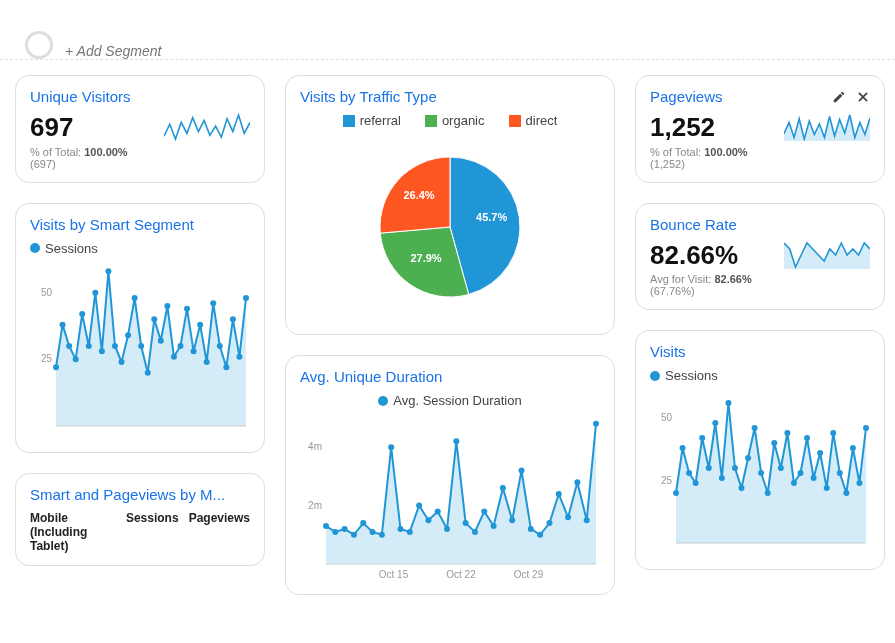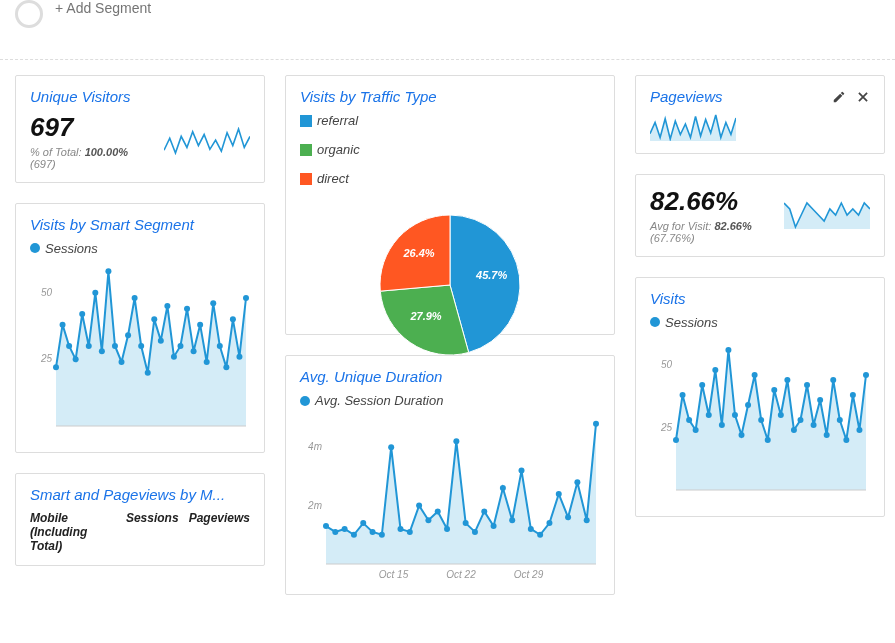--- a/index.html
+++ b/index.html
@@ -9,67 +9,67 @@
     width: 895px;
     height: 643px;
     overflow: hidden;
     font-size: 13px;
     color: #333;
   }
   .topbar {
     height: 60px;
     border-bottom: 1px dashed #ddd;
     display: flex;
-    align-items: flex-start;
-    padding: 0 15px;
+    align-items: flex-end;
+    padding: 0 25px;
+    font-style: italic;
   }
   .circle-placeholder {
     width: 28px; height: 28px;
     border: 3px solid #ddd;
     border-radius: 50%;
     margin-right: 12px;
   }
   .add-segment { color: #757575; font-size: 14px; cursor: pointer; }
 
   .dashboard {
     padding: 15px;
     display: grid;
     grid-template-columns: 250px 330px 250px;
     gap: 20px;
     align-items: start;
   }
   .col { display: flex; flex-direction: column; gap: 20px; }
   .widget {
     border: 1px solid #ddd;
-    border-radius: 2px;
+    border-radius: 14px;
     background: #fff;
     padding: 12px 14px;
-    font-style: italic;
   }
   .widget-header {
     display: flex;
     justify-content: space-between;
     align-items: center;
     margin-bottom: 8px;
   }
   .widget-title {
     color: #1a73e8;
     font-size: 15px;
     font-weight: normal;
   }
   .widget-actions { display: flex; gap: 10px; align-items: center; }
   .icon-btn { cursor: pointer; color: #444; }
   .big-number { font-size: 26px; font-weight: bold; color: #111; line-height: 1.1; }
   .subtext { color: #888; font-size: 11px; margin-top: 4px; }
   .subtext b { color: #555; font-weight: bold; }
-  .metric-row { display: flex; justify-content: space-between; align-items: center; gap: 8px; }
+  .metric-row { display: flex; justify-content: space-between; align-items: flex-start; gap: 8px; }
   .metric-left { flex: 1; }
   .sparkline-box { width: 86px; height: 28px; }
   svg { display: block; }
-  .legend-row { display: flex; gap: 14px; flex-wrap: wrap; margin: 8px 0 4px; justify-content: center; flex-direction: column; }
+  .legend-row { display: flex; gap: 24px; flex-wrap: wrap; margin: 8px 0 4px; justify-content: center; }
   .legend-item { display: flex; align-items: center; gap: 5px; font-size: 13px; color: #444; }
   .legend-swatch { width: 12px; height: 12px; }
   .legend-dot { width: 10px; height: 10px; border-radius: 50%; }
   .chart-area { width: 100%; }
   .axis-label { font-size: 10px; fill: #999; }
   .table-hdr { display: flex; gap: 10px; font-weight: bold; font-size: 12px; color: #222; }
   .table-hdr > div:first-child { flex: 1; }
 </style>
 </head>
 <body>
@@ -151,21 +151,21 @@
             <circle cx="216" cy="38" r="3" fill="#2196d6"></circle>
           </svg>
       </div>
     </div>
 
     <div class="widget">
       <div class="widget-header">
         <span class="widget-title">Smart and Pageviews by M...</span>
       </div>
       <div class="table-hdr">
-        <div>Mobile (Including Total)</div>
+        <div>Mobile (Including Tablet)</div>
         <div>Sessions</div>
         <div>Pageviews</div>
       </div>
     </div>
 
   </div>
 
   <div class="col">
 
     <div class="widget" style="height:260px">
@@ -266,30 +266,39 @@
               </svg>
           </span>
           <span class="icon-btn">
             <svg width="14" height="14" viewBox="0 0 24 24">
                 <path stroke="#444" stroke-width="3" d="M5 5l14 14M19 5L5 19"></path>
               </svg>
           </span>
         </div>
       </div>
       <div class="metric-row">
+        <div class="metric-left">
+          <div class="big-number">1,252</div>
+          <div class="subtext">
+            <span>% of Total: </span><b>100.00%</b><br><span>(1,252)</span>
+          </div>
+        </div>
         <div class="sparkline-box">
           <svg id="spark-pv" viewBox="0 0 86 28" width="86" height="28">
               <path d="M0 20.75 L5.0588235294117645 9.5 L10.117647058823529 24.5 L15.176470588235293 5.75 L20.235294117647058 26 L25.294117647058822 8 L30.352941176470587 21.5 L35.41176470588235 11 L40.470588235294116 24.5 L45.529411764705884 3.5 L50.588235294117645 23 L55.647058823529406 6.5 L60.705882352941174 20 L65.76470588235294 2 L70.8235294117647 24.5 L75.88235294117646 9.5 L80.94117647058823 21.5 L86 5  L 86 28 L 0 28 Z" fill="#d4ecf7" stroke="none"></path>
               <path d="M0 20.75 L5.0588235294117645 9.5 L10.117647058823529 24.5 L15.176470588235293 5.75 L20.235294117647058 26 L25.294117647058822 8 L30.352941176470587 21.5 L35.41176470588235 11 L40.470588235294116 24.5 L45.529411764705884 3.5 L50.588235294117645 23 L55.647058823529406 6.5 L60.705882352941174 20 L65.76470588235294 2 L70.8235294117647 24.5 L75.88235294117646 9.5 L80.94117647058823 21.5 L86 5 " fill="none" stroke="#2196d6" stroke-width="1.6"></path>
             </svg>
         </div>
       </div>
     </div>
 
     <div class="widget">
+      <div class="widget-header">
+        <span class="widget-title">Bounce Rate</span>
+      </div>
       <div class="metric-row">
         <div class="metric-left">
           <div class="big-number">82.66%</div>
           <div class="subtext">
             <span>Avg for Visit: </span><b>82.66%</b><br><span>(67.76%)</span>
           </div>
         </div>
         <div class="sparkline-box">
           <svg id="spark-br" viewBox="0 0 86 28" width="86" height="28">
               <path d="M0 2 L5.733333333333333 8 L11.466666666666667 26 L17.2 14 L22.933333333333334 2 L28.666666666666668 8 L34.4 14 L40.13333333333333 20 L45.86666666666667 8 L51.6 14 L57.333333333333336 2 L63.06666666666667 14 L68.8 8 L74.53333333333333 14 L80.26666666666667 2 L86 8  L 86 28 L 0 28 Z" fill="#d4ecf7" stroke="none"></path>

